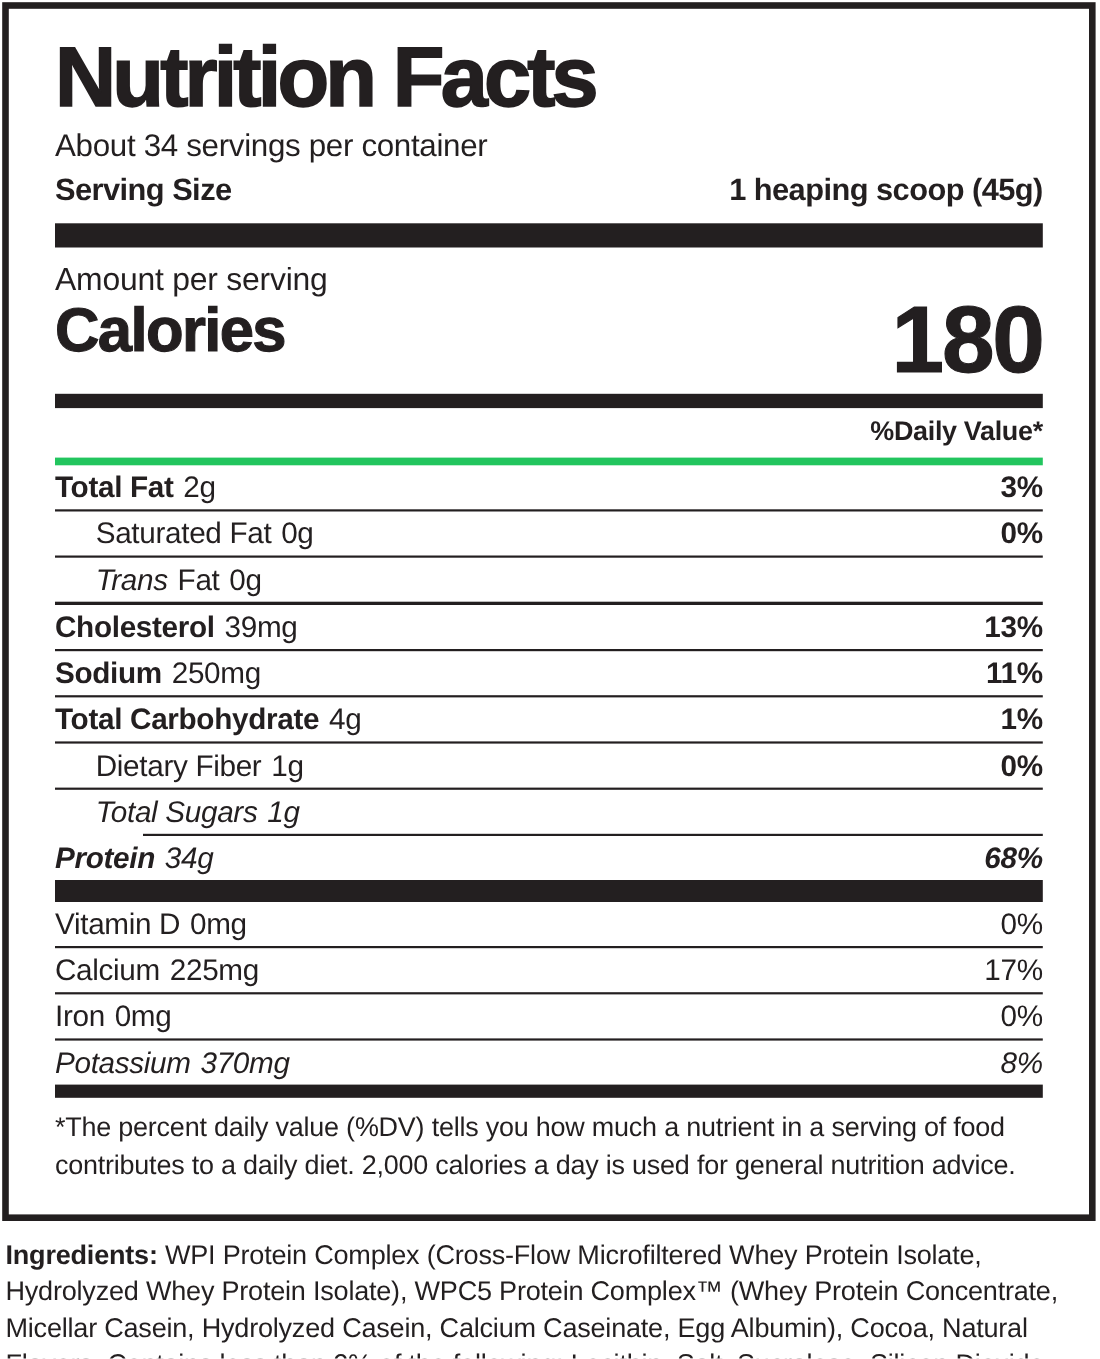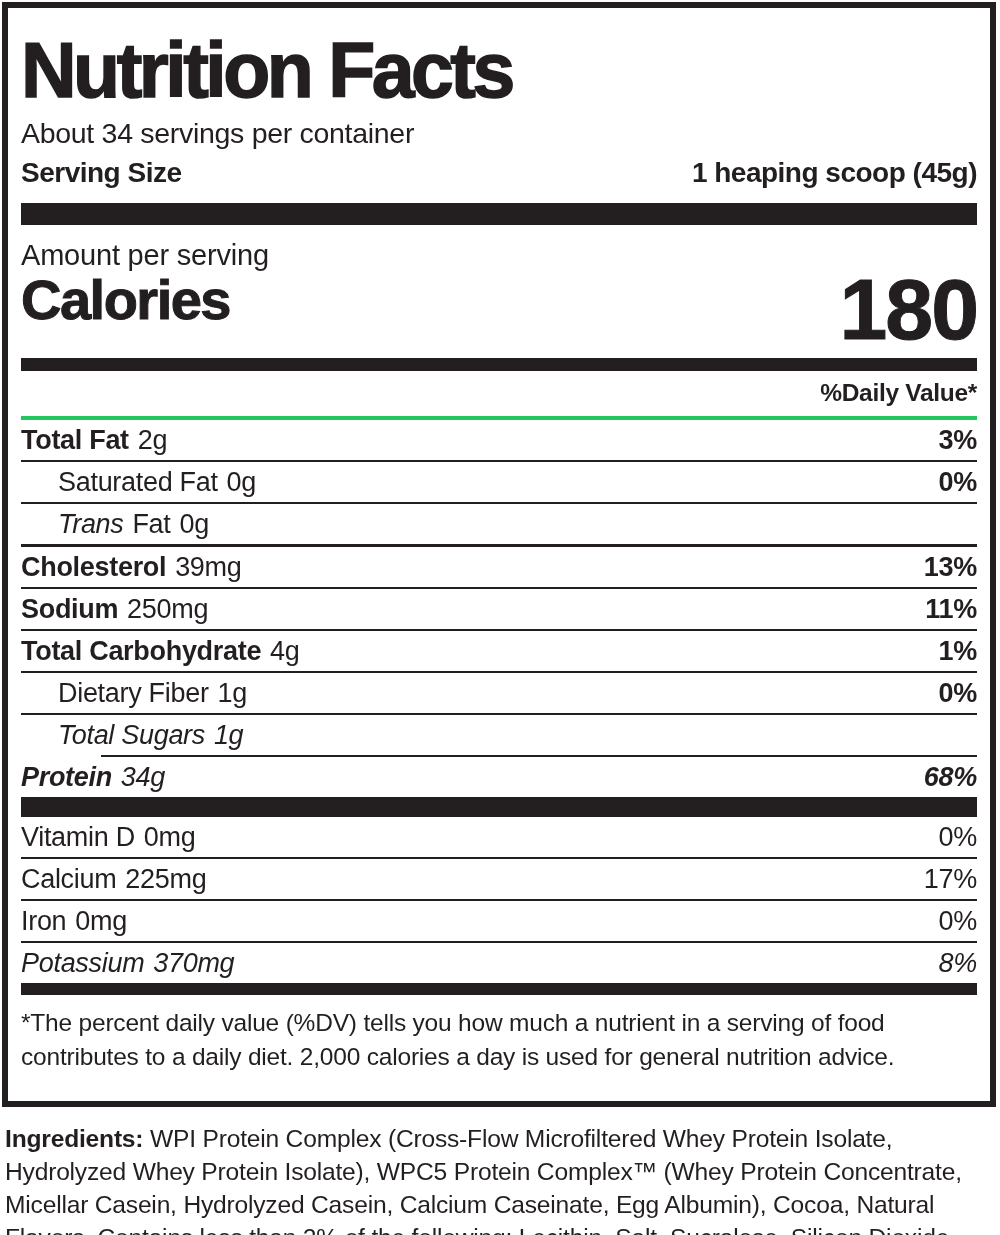--- a/index.html
+++ b/index.html
@@ -8,21 +8,21 @@
     background:#ffffff; color:#231f20;
     font-family:"Liberation Sans","DejaVu Sans",sans-serif;
   }
   .page{ width:1000px; height:1235px; position:relative; }
 
   
   .panel{
     margin:2px 2px 0 2px;
     width:994px;
     border:6px solid #231f20;
-    padding:0 13px;
+    padding:0 42px;
     background:#fff;
   }
   .nf-title{
     font-size:77px; font-weight:700; letter-spacing:-3.5px;
     line-height:1.0; margin-top:24px;
     -webkit-text-stroke:1.5px #231f20;
   }
   .servings{ font-size:28.5px; margin-top:8px; letter-spacing:-0.3px; }
   .serving-row{
     display:flex; justify-content:space-between; align-items:baseline;
@@ -44,21 +44,21 @@
     font-size:56px; font-weight:700; letter-spacing:-1.5px; line-height:1.2;
     -webkit-text-stroke:1px #231f20;
   }
   .cal-value{
     font-size:86px; font-weight:700; letter-spacing:-2px; line-height:1.0;
     -webkit-text-stroke:1px #231f20;
   }
 
   .dv-header{
     text-align:right; font-size:24.5px; font-weight:700;
-    padding:8px 0 9px; border-bottom:4px solid #22c55e;
+    padding:8px 0 9px; border-bottom:7px solid #22c55e;
     letter-spacing:-0.3px;
   }
 
   .row{
     display:flex; justify-content:space-between; align-items:baseline;
     font-size:27px; letter-spacing:-0.3px;
     padding:5px 0 4px; border-bottom:2px solid #231f20;
     min-height:40px;
   }
   .row .rl span:empty{ display:none; }

